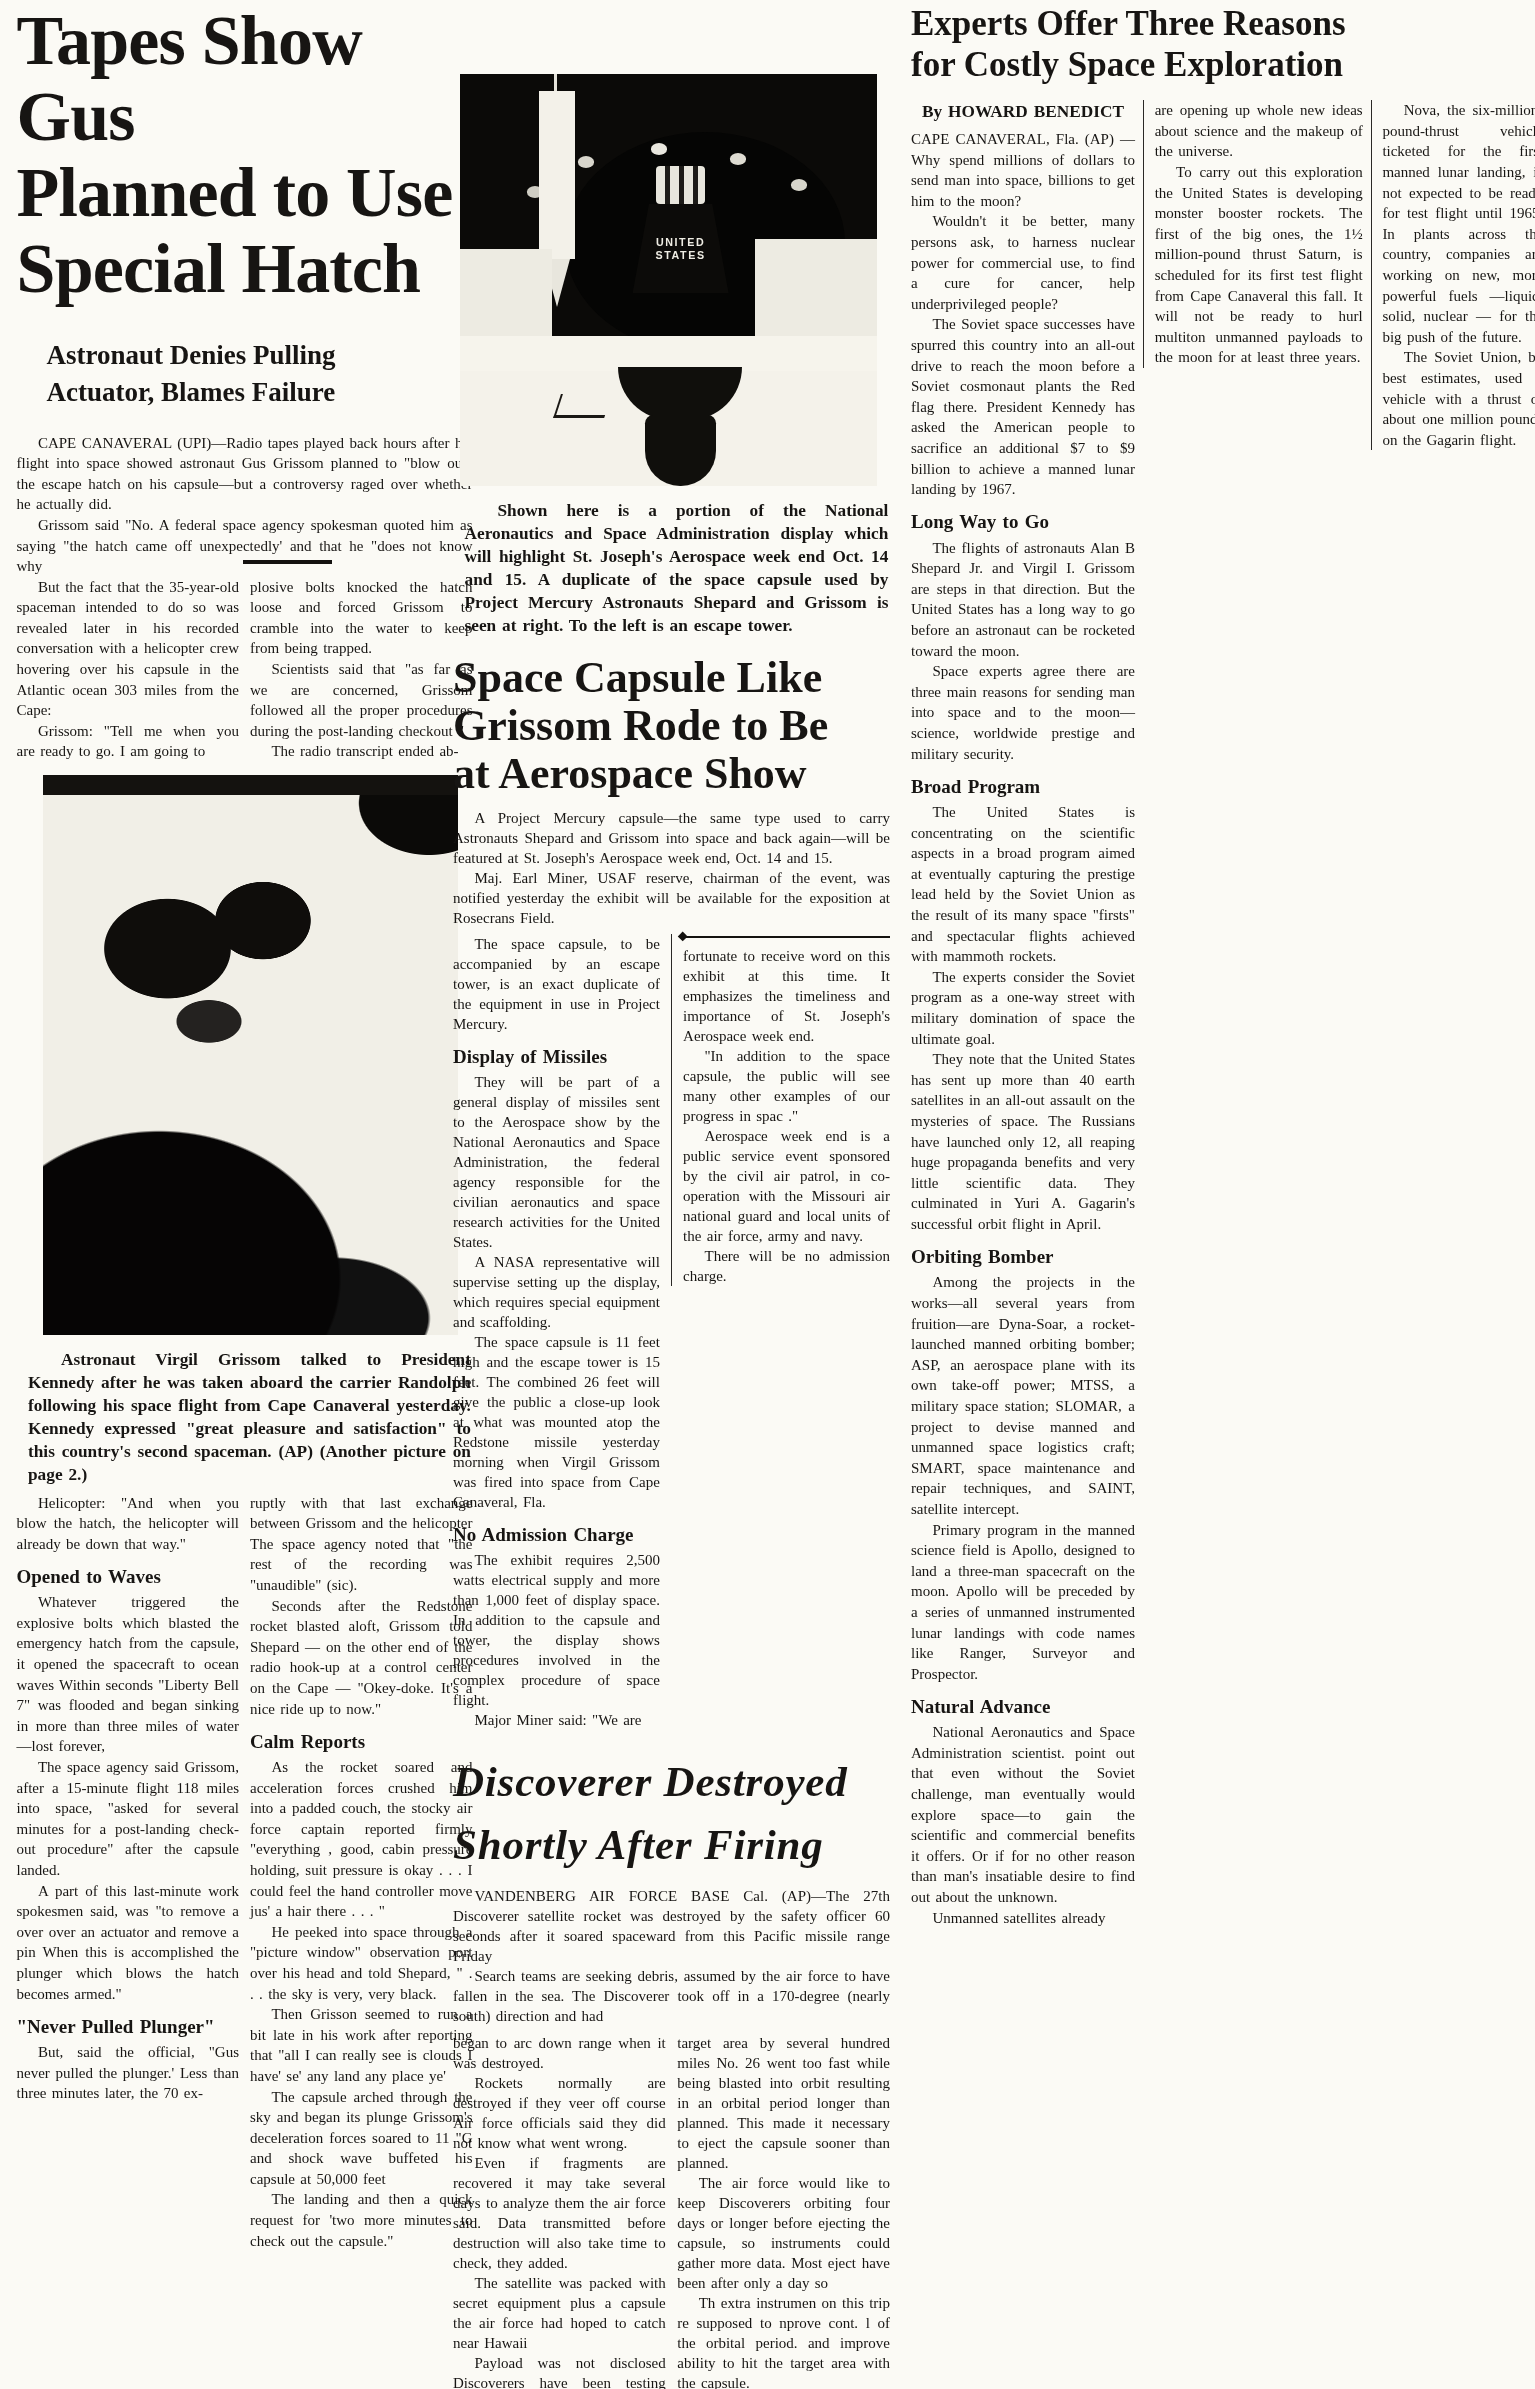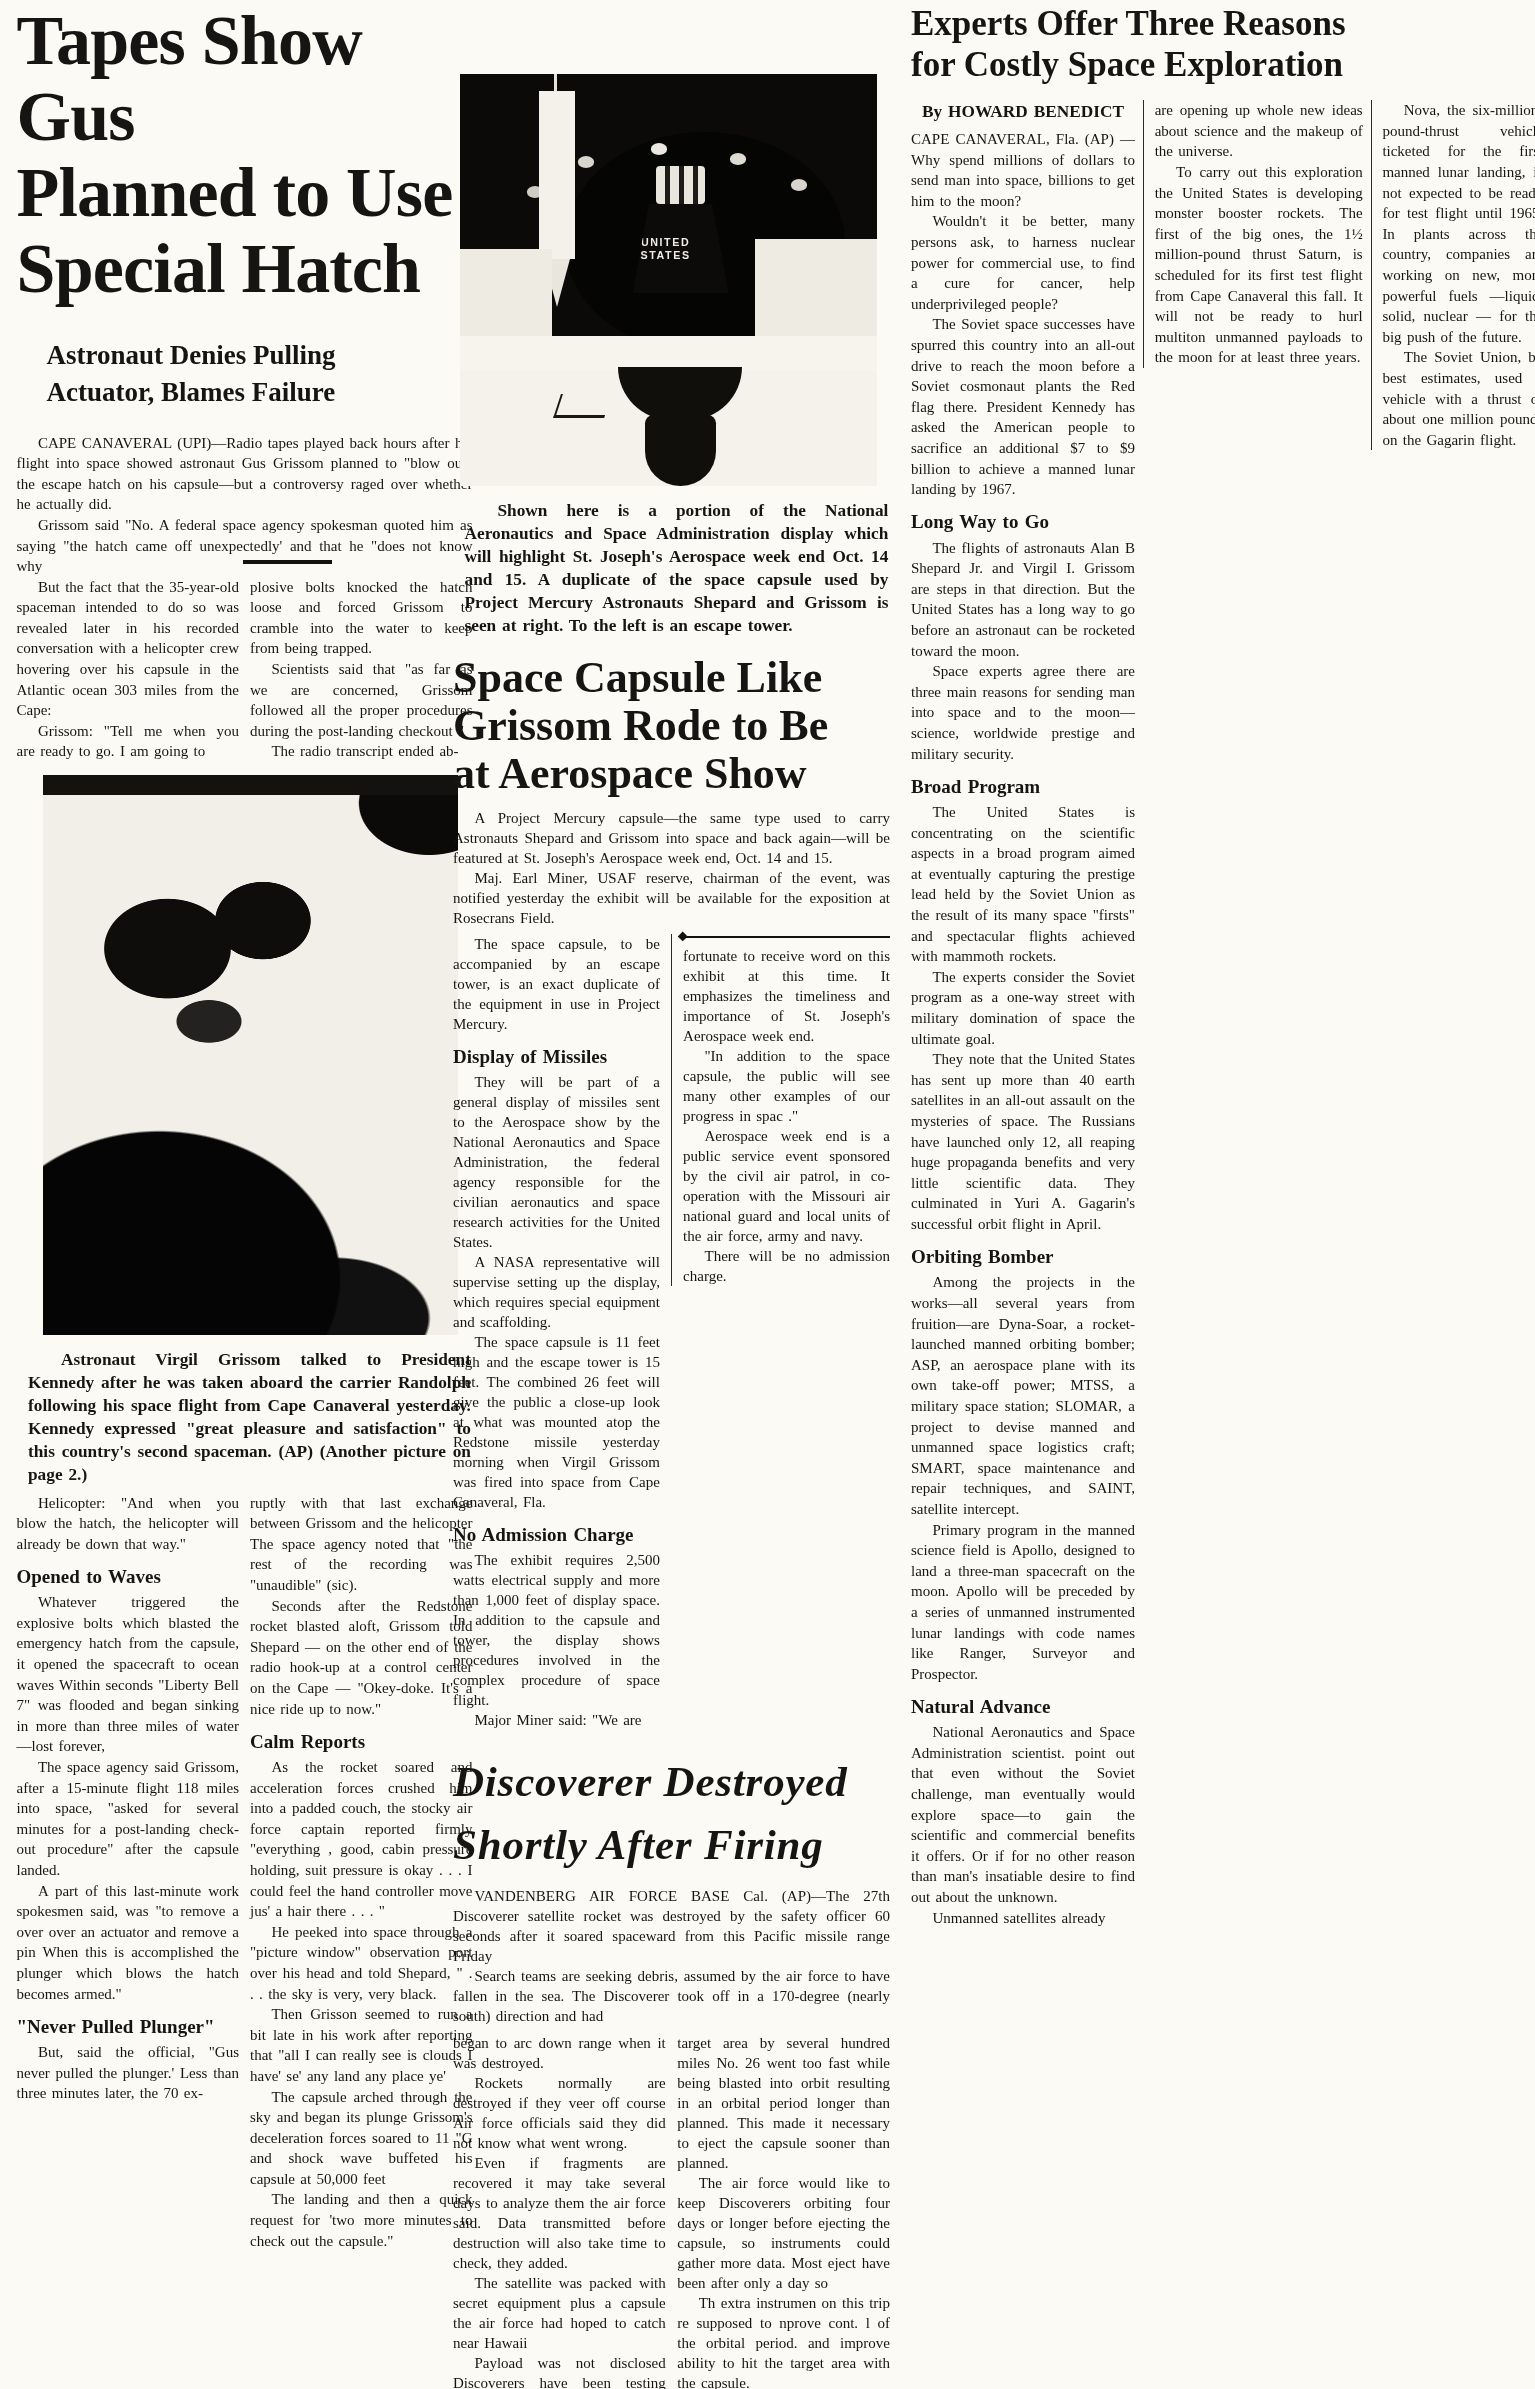--- a/index.html
+++ b/index.html
@@ -73,21 +73,21 @@
   .p2-tower{position:absolute;left:79px;top:16.5px;width:36px;height:168px;background:#f3f1e9;}
   .p2-tower::before{content:"";position:absolute;left:15.7px;top:-16.5px;width:2.5px;height:16.5px;background:#e5e3da;}
   .p2-tower::after{content:"";position:absolute;left:5px;top:168px;width:0;height:0;
       border-left:13px solid transparent;border-right:13px solid transparent;border-top:48px solid #e8e6dd;}
   .p2-panel-l{position:absolute;left:0;top:175px;width:92px;height:115px;background:#edebe2;}
   .p2-panel-r{position:absolute;right:0;top:165px;width:122px;height:125px;background:#edebe2;}
   .p2-cap-top{position:absolute;left:196px;top:92px;width:49px;height:38px;border-radius:4.1px;
       background:repeating-linear-gradient(90deg,#e8e6dd 0 9px,#1d1b18 9px 14px);}
   .p2-cap-body{position:absolute;left:173px;top:130px;width:96px;height:89px;background:#0c0b09;
       clip-path:polygon(17% 0,83% 0,100% 100%,0 100%);
-      display:flex;align-items:center;}
+      display:flex;align-items:center;justify-content:center;}
   .p2-cap-label{color:#efede4;font-family:"Liberation Sans",sans-serif;font-size:10.7px;line-height:13px;
       font-weight:bold;letter-spacing:1.6px;text-align:center;width:66px;}
   .p2-table{position:absolute;left:0;top:262px;right:0;height:35px;background:#f6f4ec;}
   .p2-bowl{position:absolute;left:158px;top:293px;width:124px;height:53px;background:#100f0c;
       border-radius:0 0 62px 62px;}
   .p2-ped{position:absolute;left:185px;top:341px;width:71px;height:71px;background:#100f0c;
       border-radius:8.2px 8.2px 35px 35px;}
   .p2-mark{position:absolute;left:97px;top:320px;width:49px;height:21.4px;
       border-bottom:3.3px solid #1a1814;border-left:2.5px solid #1a1814;transform:skewX(-18deg);}
 </style>

